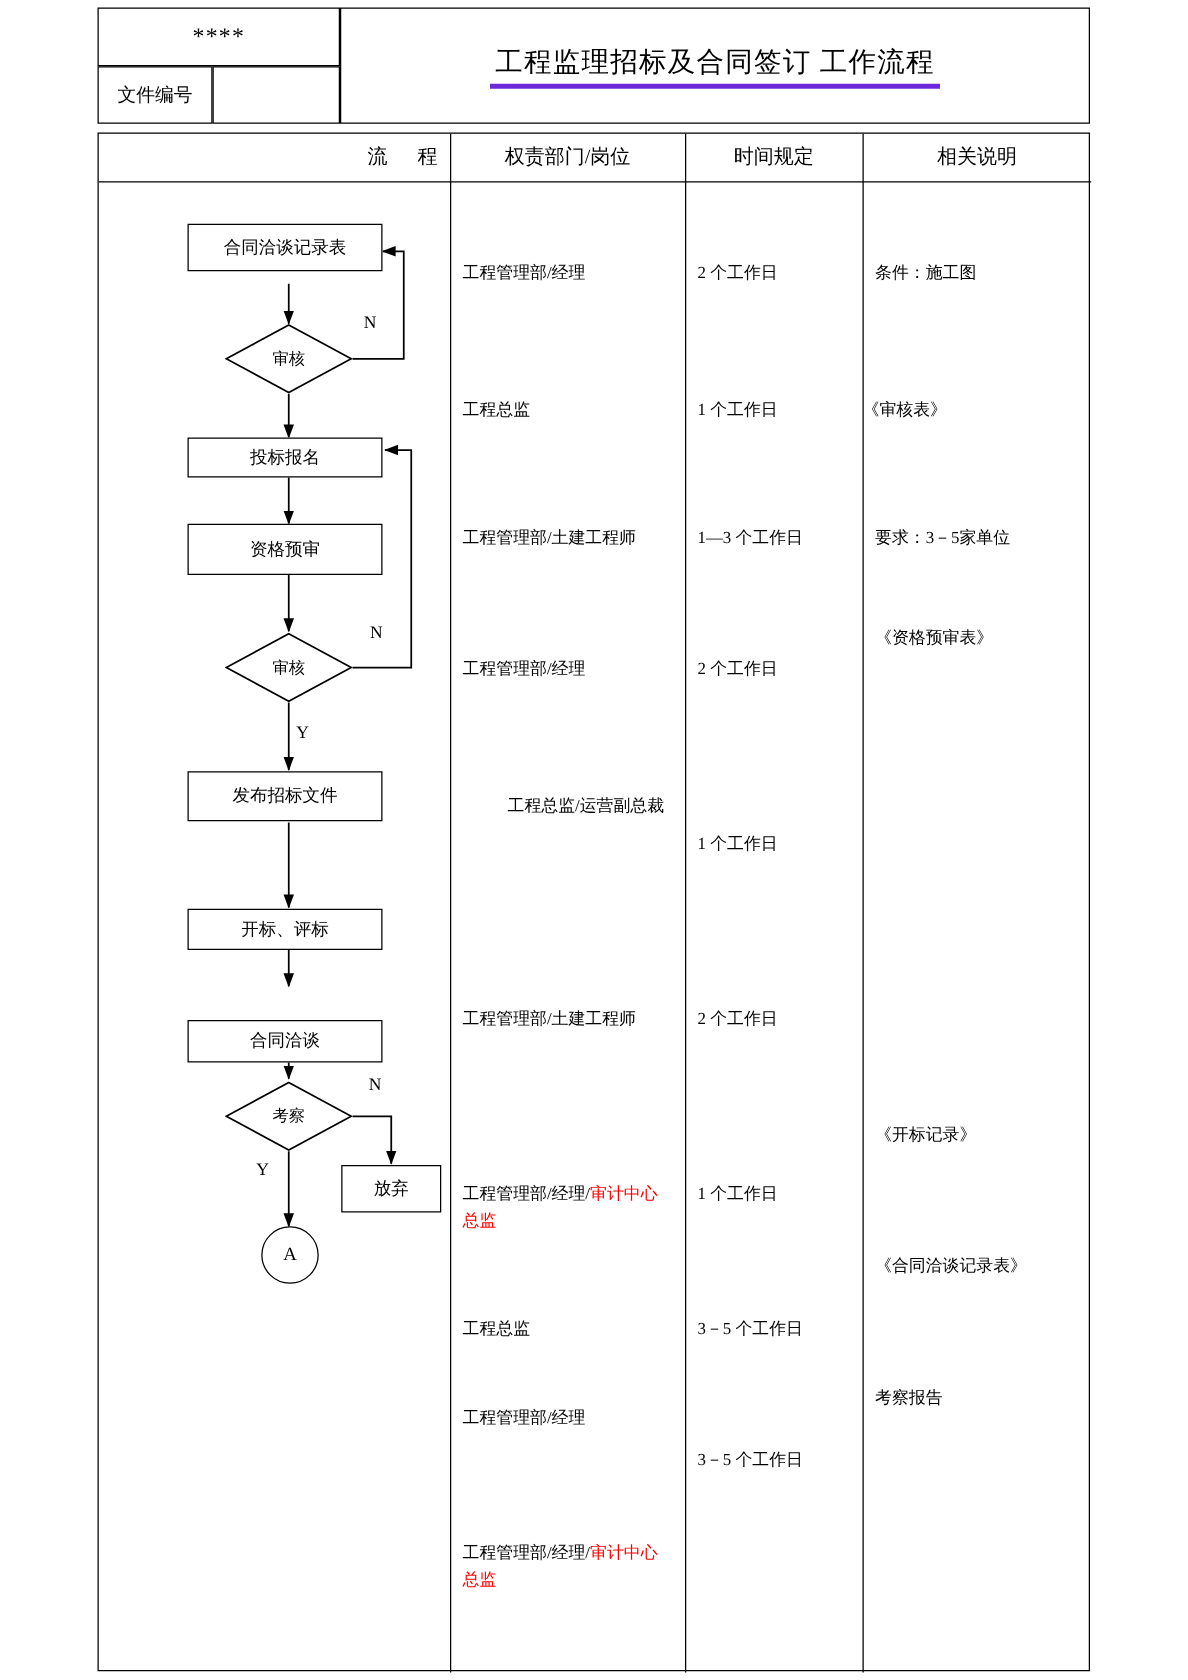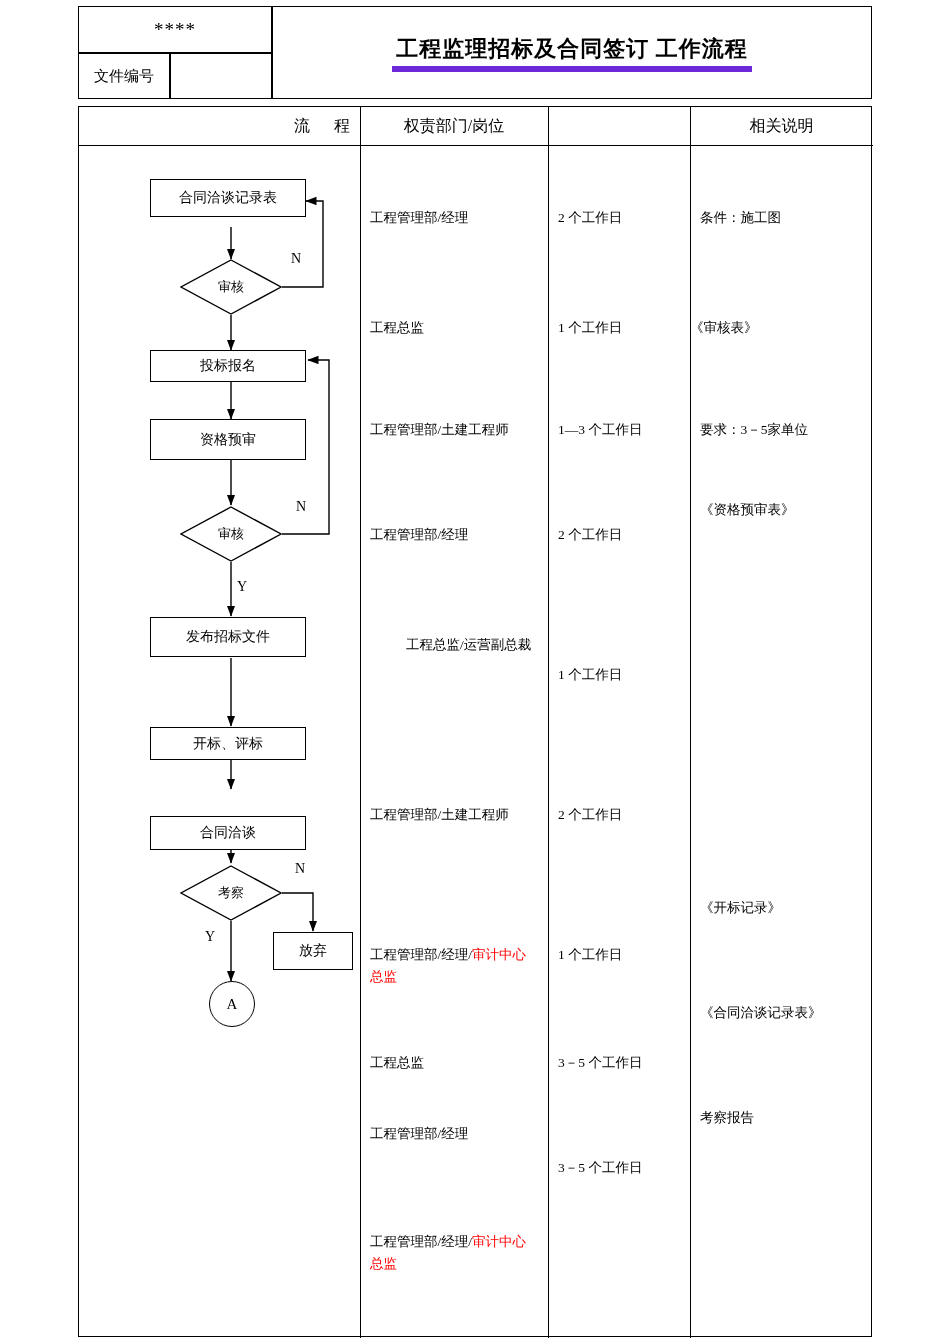--- a/index.html
+++ b/index.html
@@ -43,23 +43,23 @@
   .stars {
     font-size: 19px;
     letter-spacing: 1px;
     font-family: "Liberation Serif", serif;
   }
   .docno {
     font-size: 15px;
   }
   .title-text {
     font-size: 22px;
-    font-weight: bold;
+    font-weight: normal;
     letter-spacing: 1px;
-    border-bottom: 6px solid #6d28d9;
+    border-bottom: 4px solid #6d28d9;
     padding: 0 4px 2px 4px;
     white-space: nowrap;
   }
 
   
   #table-outer {
     position: absolute;
     left: 78px; top: 106px;
     width: 794px; height: 1231px;
     border: 1px solid #000;
@@ -183,20 +183,21 @@
   <div id="table-outer">
 
     <div class="vline" style="left:281px;"></div>
     <div class="vline" style="left:469px;"></div>
     <div class="vline" style="left:611px;"></div>
 
     <div class="hline" style="top:38px;"></div>
 
     <div class="col-head spaced" style="left:0; width:281px;text-align:right;">流        程</div>
     <div class="col-head" style="left:281px; width:188px;">权责部门/岗位</div>
+    <div class="col-head" style="left:469px; width:142px;">时间规定</div>
     <div class="col-head" style="left:611px; width:183px;">相关说明</div>
 
     <div id="flow">
 
       <svg class="conn">
         <defs>
           <marker id="ah" markerWidth="9" markerHeight="9" refX="7.5" refY="3" orient="auto">
             <path d="M0,0 L8,3 L0,6 z" fill="#000"></path>
           </marker>
         </defs>

